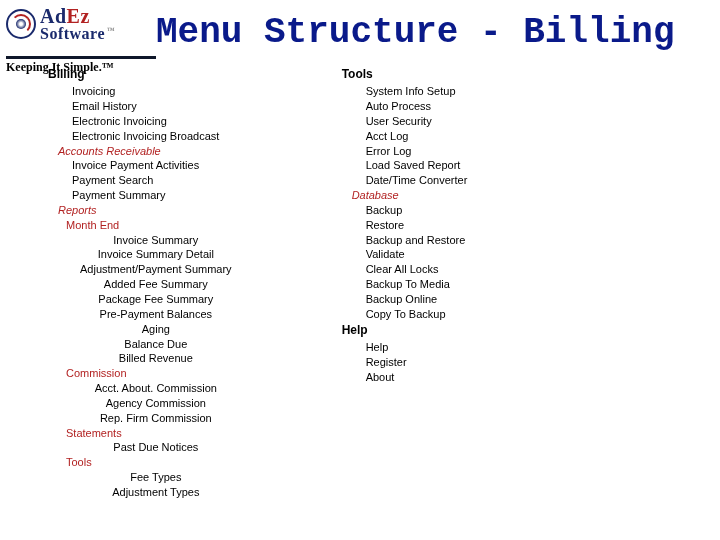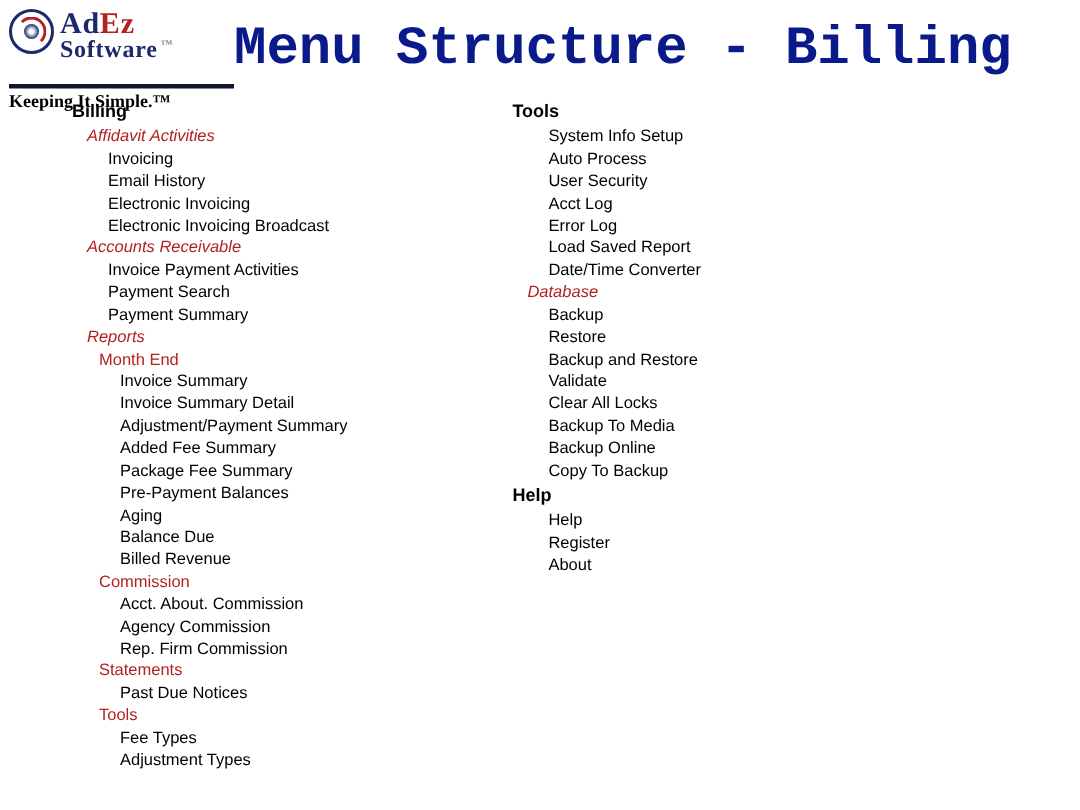--- a/index.html
+++ b/index.html
@@ -16,21 +16,21 @@
     align-items: flex-start;
     padding: 6px 0 0 6px;
     height: 58px;
   }
   .logo {
     width: 150px;
     flex-shrink: 0;
   }
   .logo-top {
     display: flex;
-    align-items: flex-start;
+    align-items: center;
     gap: 4px;
   }
   .logo-text {
     display: flex;
     flex-direction: column;
     line-height: 1;
   }
   .logo-adez {
     font-family: "Times New Roman", serif;
     font-weight: bold;
@@ -81,21 +81,21 @@
   .group {
     font-style: italic;
     color: #b22222;
     margin-left: 10px;
   }
   .subgroup {
     color: #b22222;
     margin-left: 18px;
   }
   .item1 { margin-left: 24px; }
-  .item2 { margin-left: 32px; }
+  .item2 { margin-left: 32px; text-align: center; }
   .swirl {
     width: 30px; height: 30px;
     border: 2px solid #1a2a6c;
     border-radius: 50%;
     position: relative;
     overflow: hidden;
     flex-shrink: 0;
   }
   .swirl::before {
     content: "";
@@ -133,21 +133,20 @@
     </div>
     <div class="tagline">Keeping It Simple.™</div>
   </div>
   <div class="page-title">Menu Structure - Billing</div>
 </div>
 
 <div class="content">
   <div class="col">
     <div class="section-title">Billing</div>
 
-    <div class="group">Affidavit Activities</div>
     <div class="item1">Invoicing</div>
     <div class="item1">Email History</div>
     <div class="item1">Electronic Invoicing</div>
     <div class="item1">Electronic Invoicing Broadcast</div>
 
     <div class="group">Accounts Receivable</div>
     <div class="item1">Invoice Payment Activities</div>
     <div class="item1">Payment Search</div>
     <div class="item1">Payment Summary</div>
 

